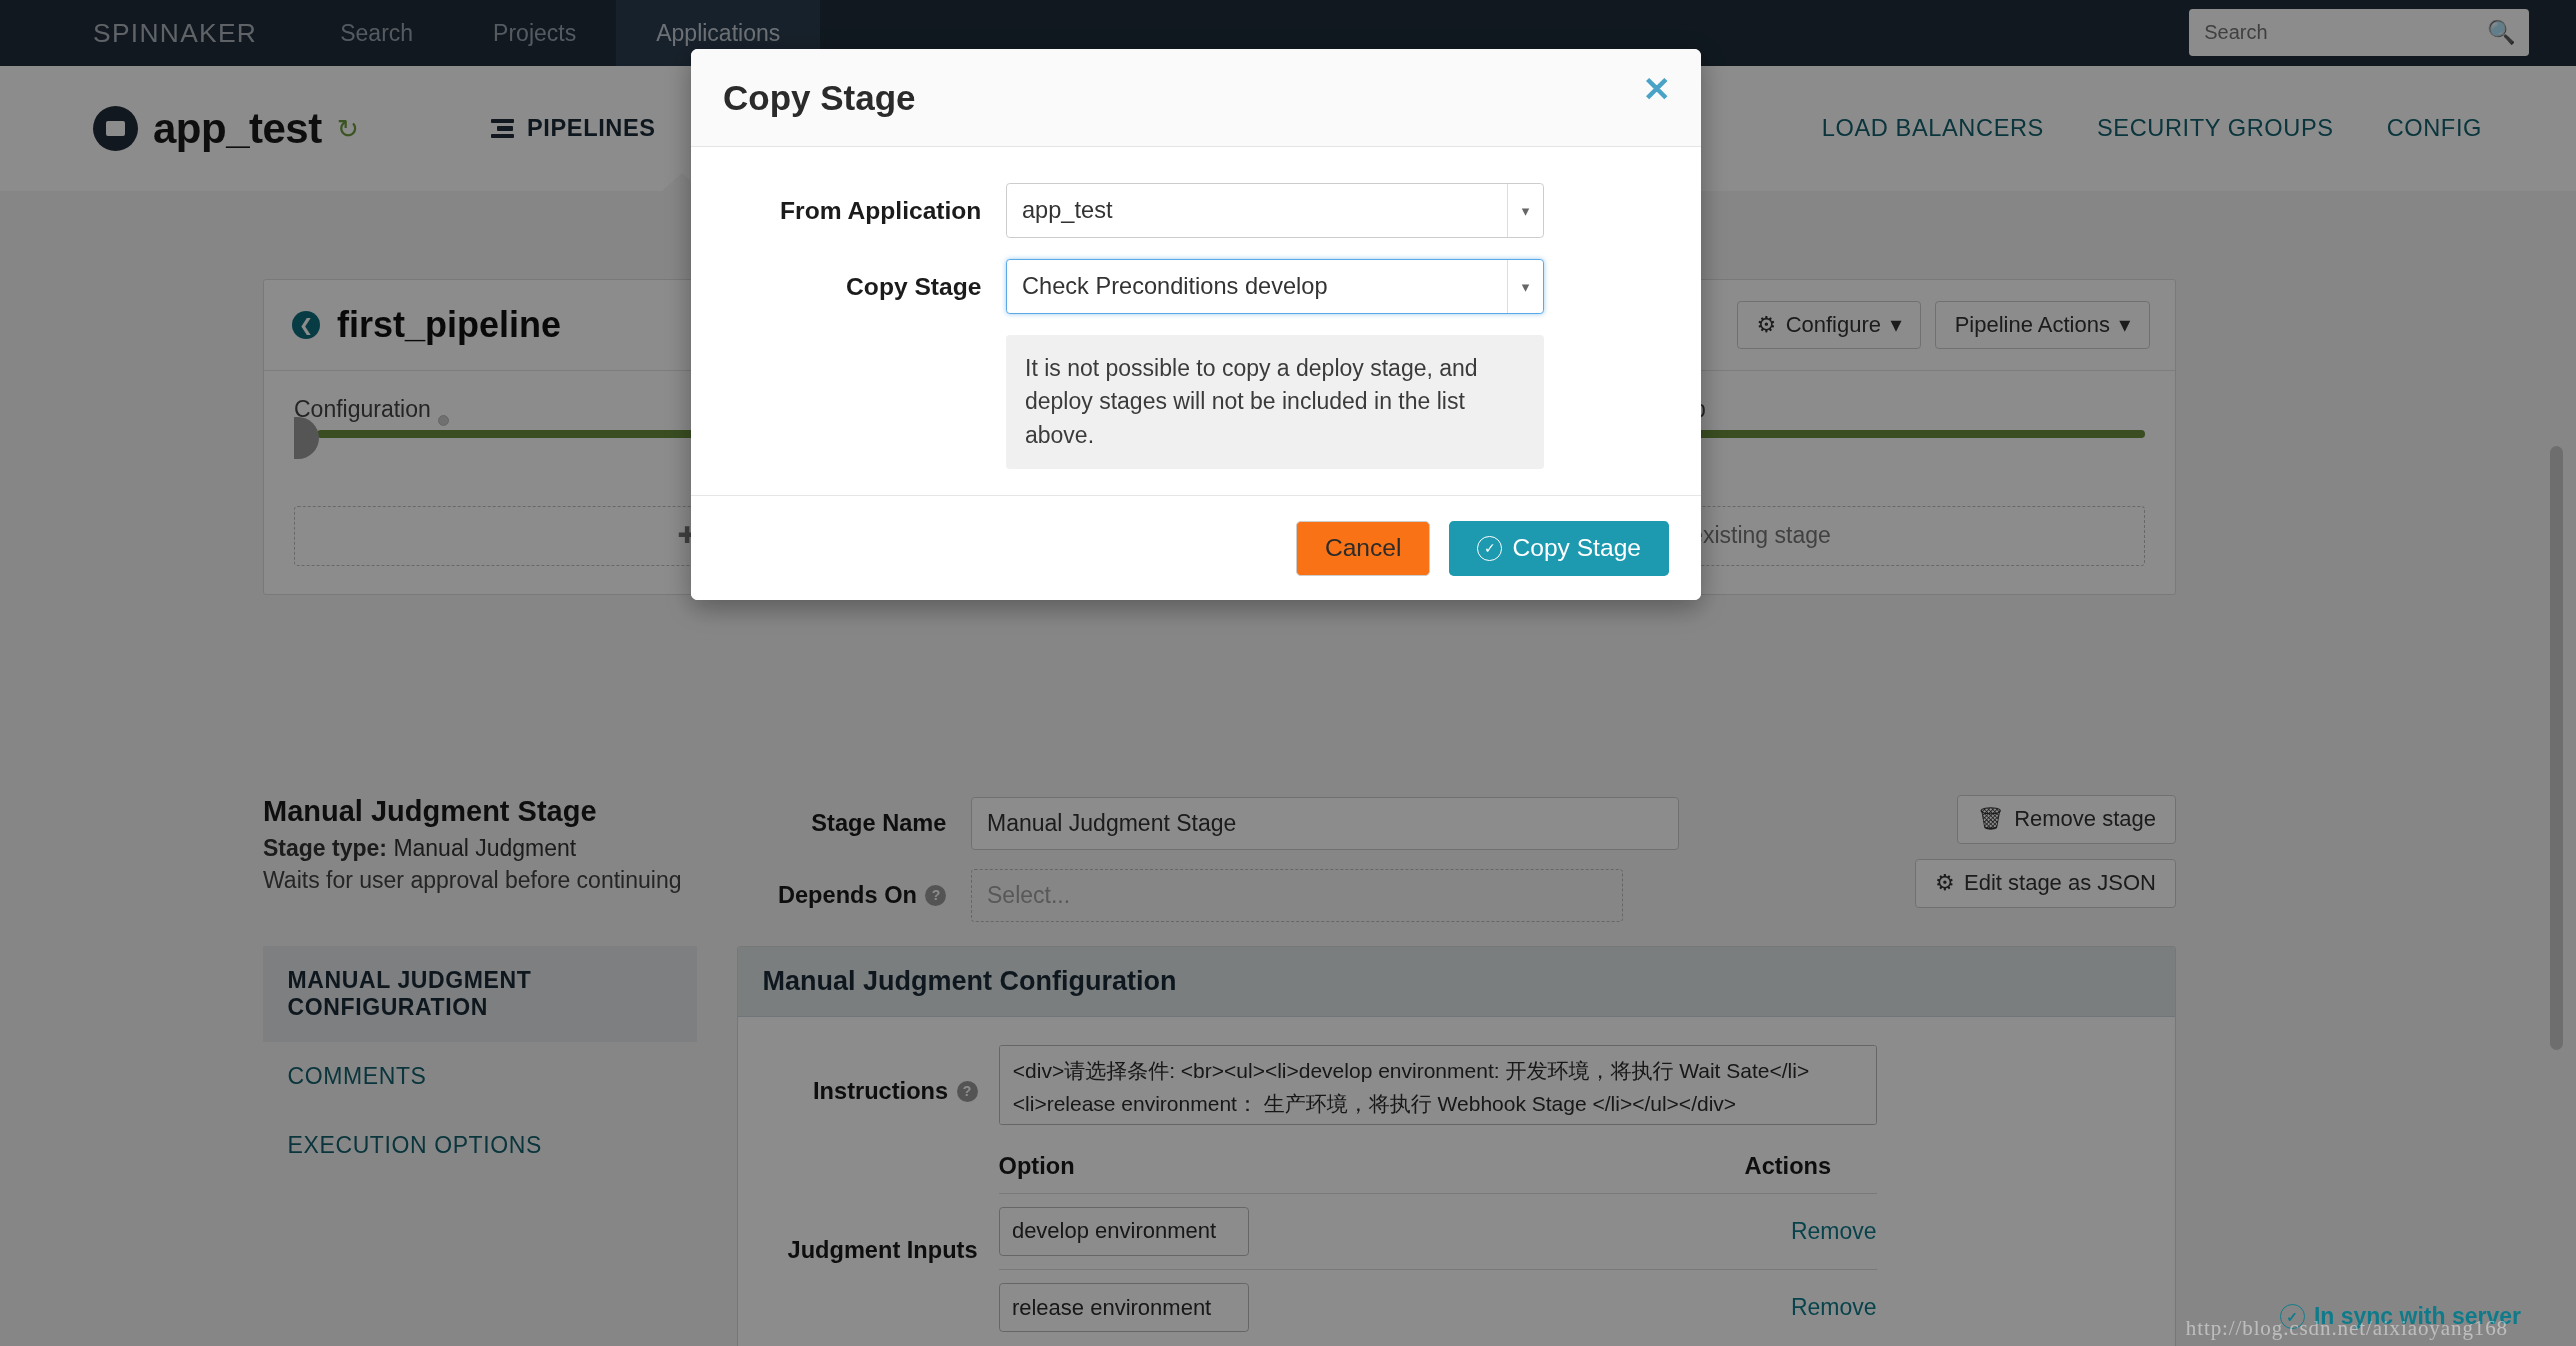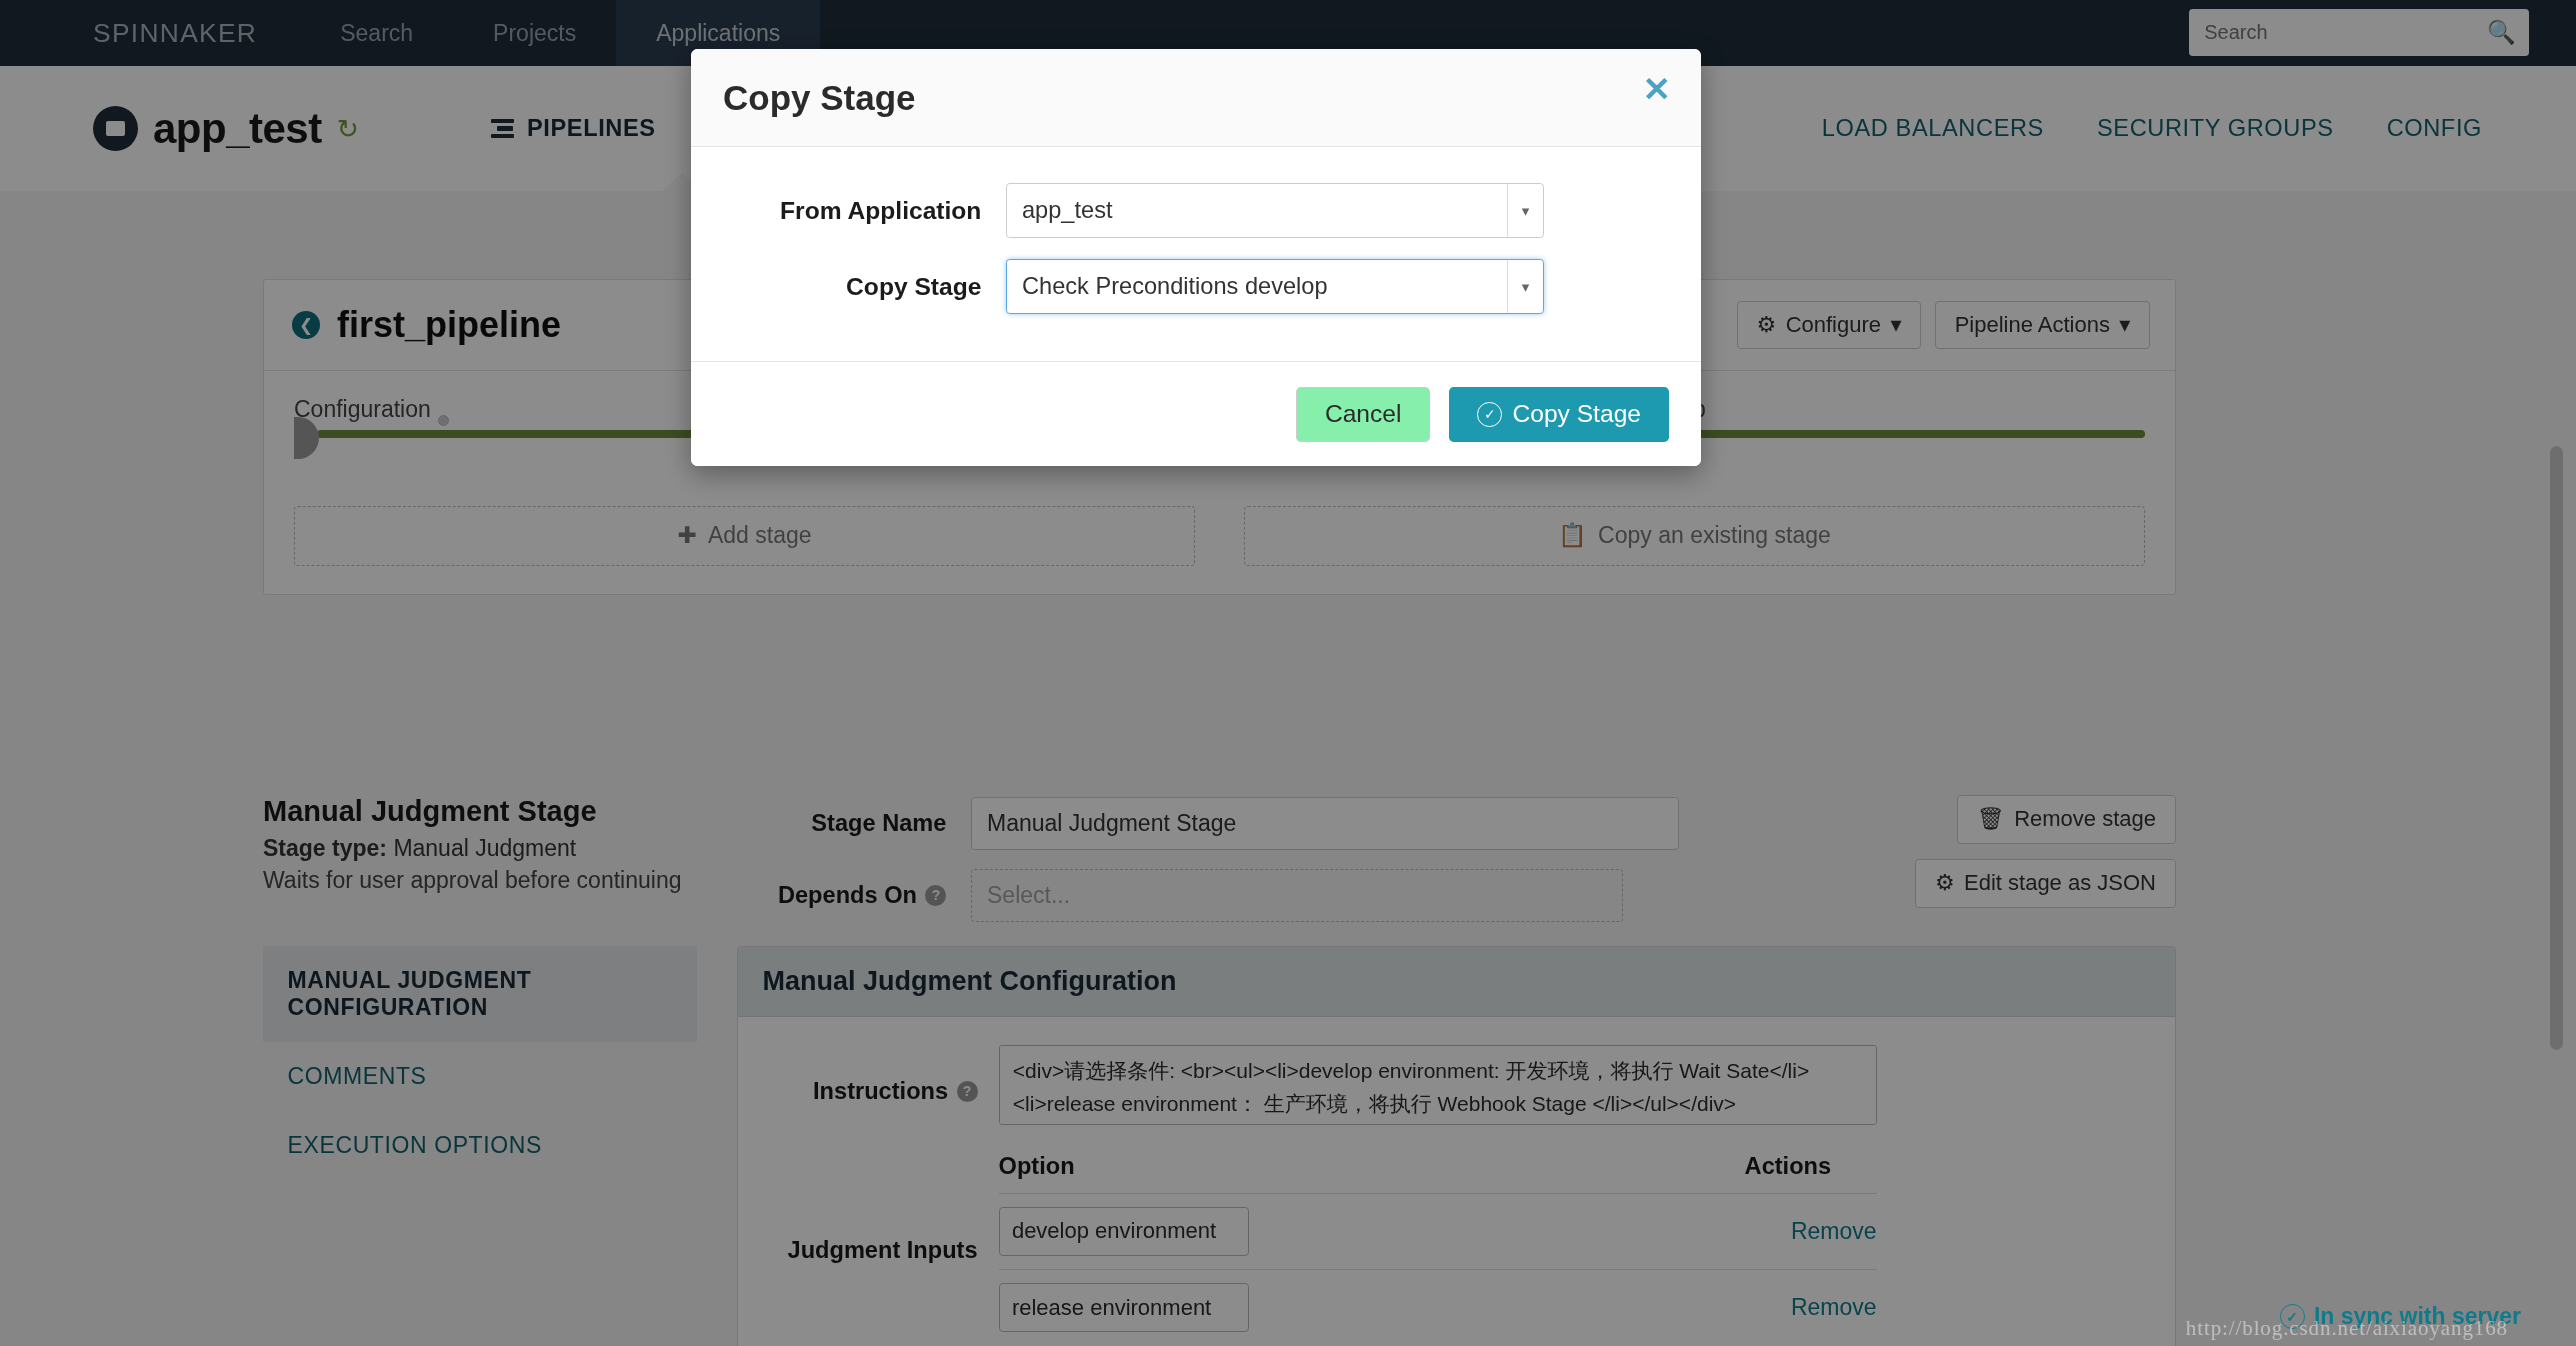--- a/index.html
+++ b/index.html
@@ -369,21 +369,21 @@
     padding: 17px 19px;
     font-size: 23px; color: #3b3b3b; line-height: 1.45;
   }
   .modal-foot {
     border-top: 0.9px solid #e5e5e5;
     padding: 24.6px 32px;
     display: flex; justify-content: flex-end; gap: 19px;
     background: #fff;
   }
   .btn-cancel {
-    border: 0.9px solid #ccc; background: #86efac;
+    border: 0.9px solid #ccc; background: #f97316;
     border-radius: 4.7px; padding: 12.3px 28px;
     font-size: 24.6px; color: #2b2b2b;
     font-family: "Liberation Sans", sans-serif;
   }
   .btn-primary {
     border: 0; border-radius: 4.7px;
     padding: 12.3px 28px;
     font-size: 24.6px; color: #fff;
     background: #1e9ab0;
     display: flex; align-items: center; gap: 10.4px;
@@ -602,20 +602,21 @@
           <span class="caret">▾</span>
         </div>
       </div>
       <div class="m-row">
         <div class="m-label">Copy Stage</div>
         <div class="m-sel focused">
           <span>Check Preconditions develop</span>
           <span class="caret">▾</span>
         </div>
       </div>
+      <div class="m-note">It is not possible to copy a deploy stage, and deploy stages will not be included in the list above.</div>
     </div>
     <div class="modal-foot">
       <button class="btn-cancel">Cancel</button>
       <button class="btn-primary">
         <span class="check-circle">✓</span>
         <span>Copy Stage</span>
       </button>
     </div>
   </div>
 

